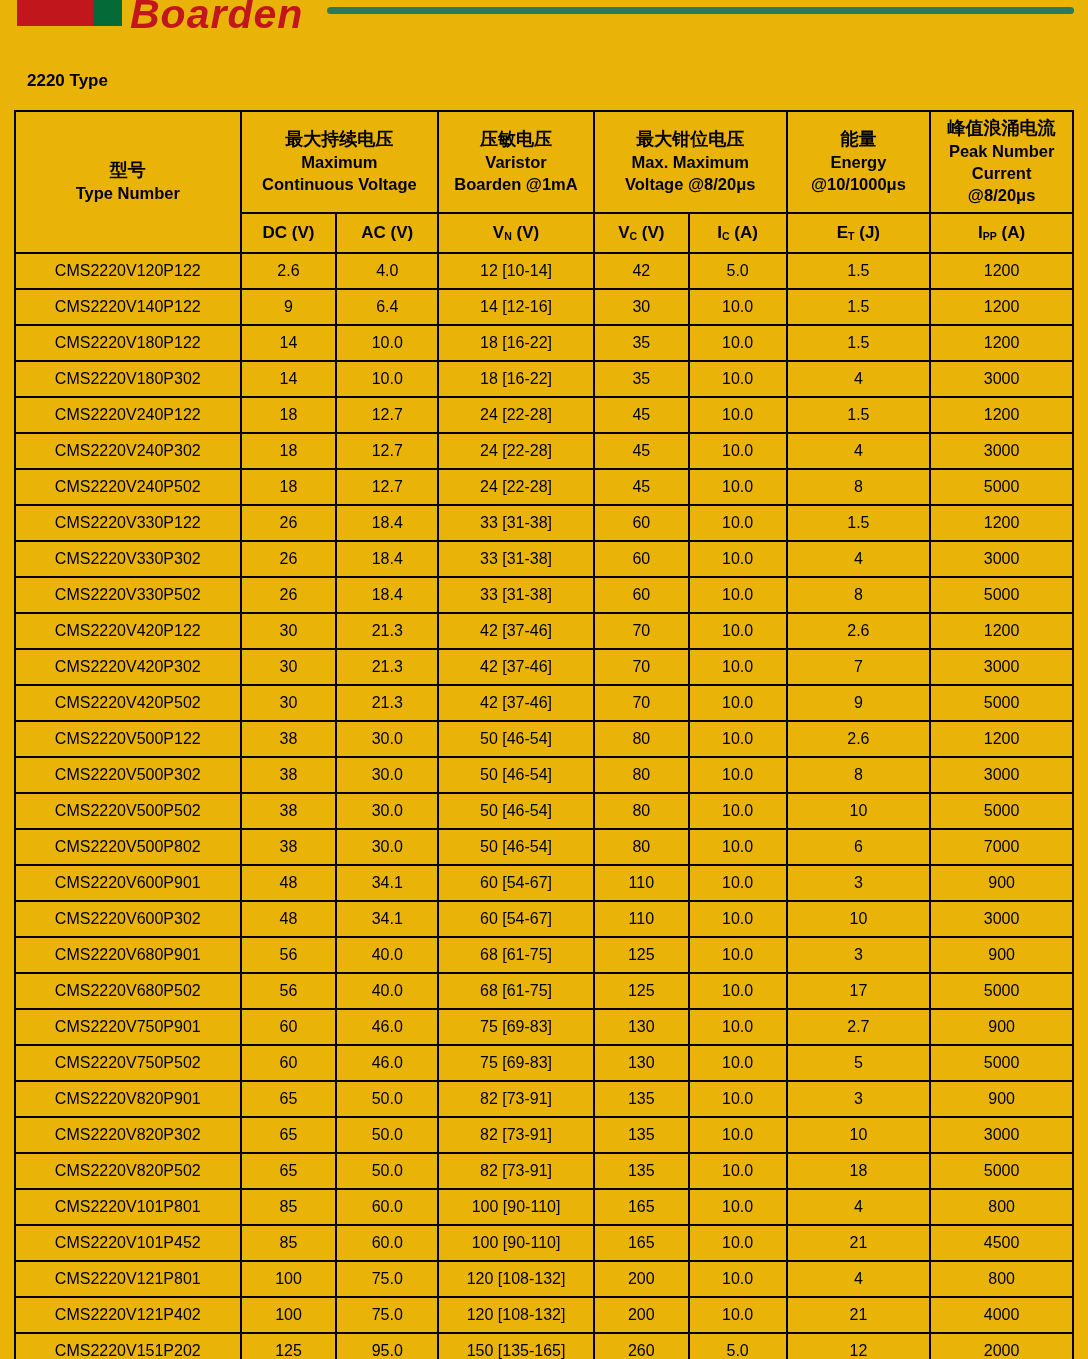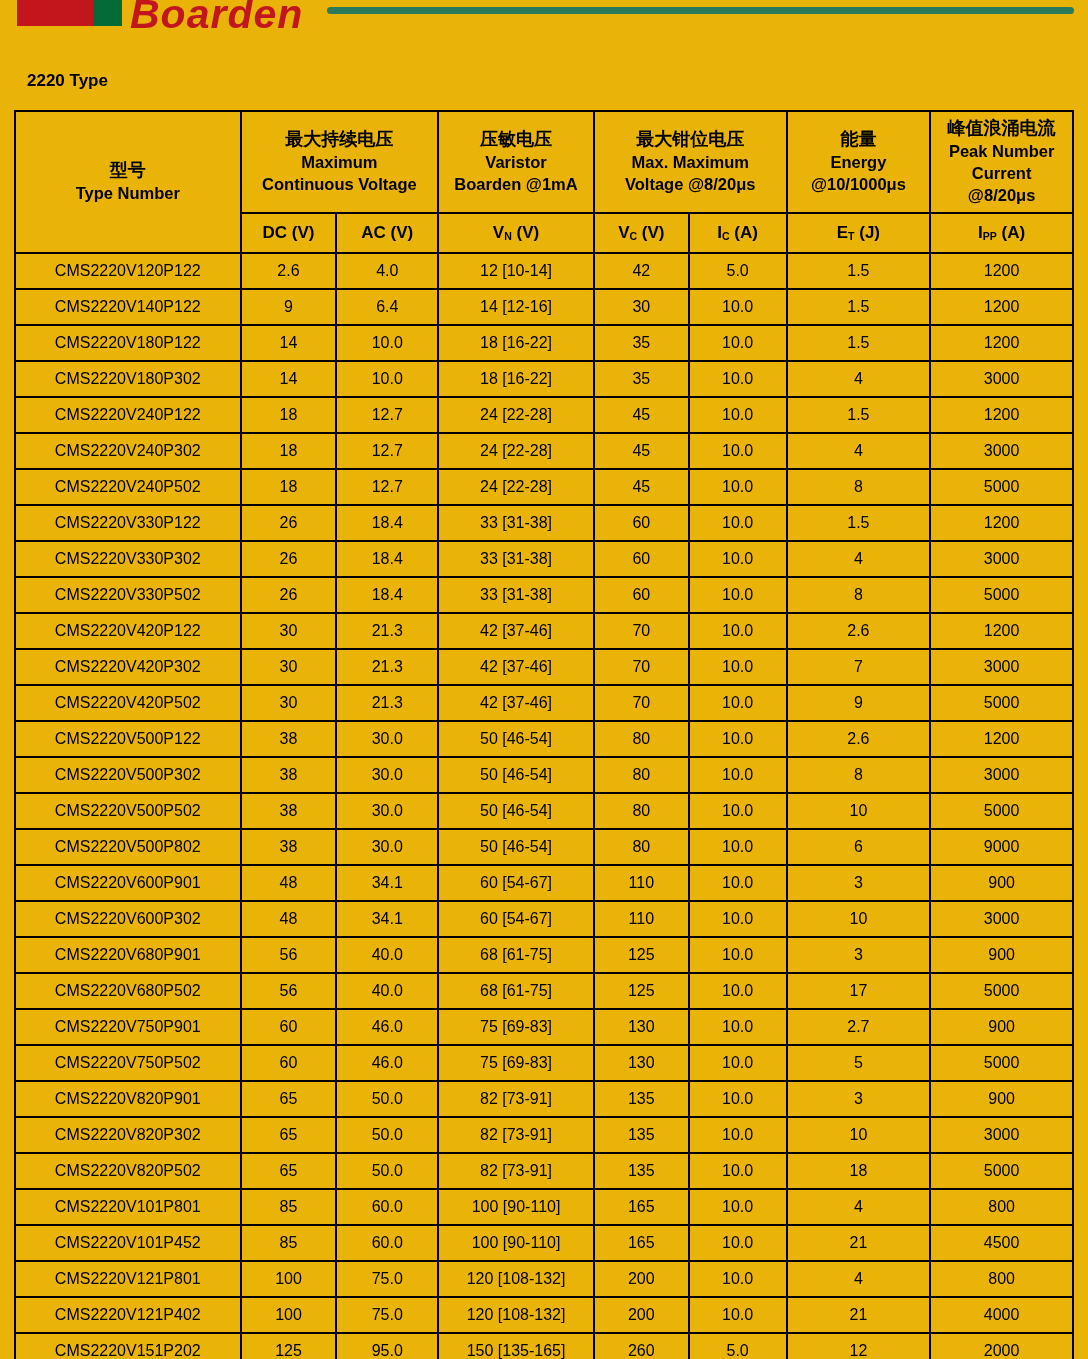--- a/index.html
+++ b/index.html
@@ -259,21 +259,21 @@
           <td>5000</td>
         </tr>
         <tr>
           <td>CMS2220V500P802</td>
           <td>38</td>
           <td>30.0</td>
           <td>50 [46-54]</td>
           <td>80</td>
           <td>10.0</td>
           <td>6</td>
-          <td>9000</td>
+          <td>7000</td>
         </tr>
         <tr>
           <td>CMS2220V600P901</td>
           <td>48</td>
           <td>34.1</td>
           <td>60 [54-67]</td>
           <td>110</td>
           <td>10.0</td>
           <td>3</td>
           <td>900</td>

